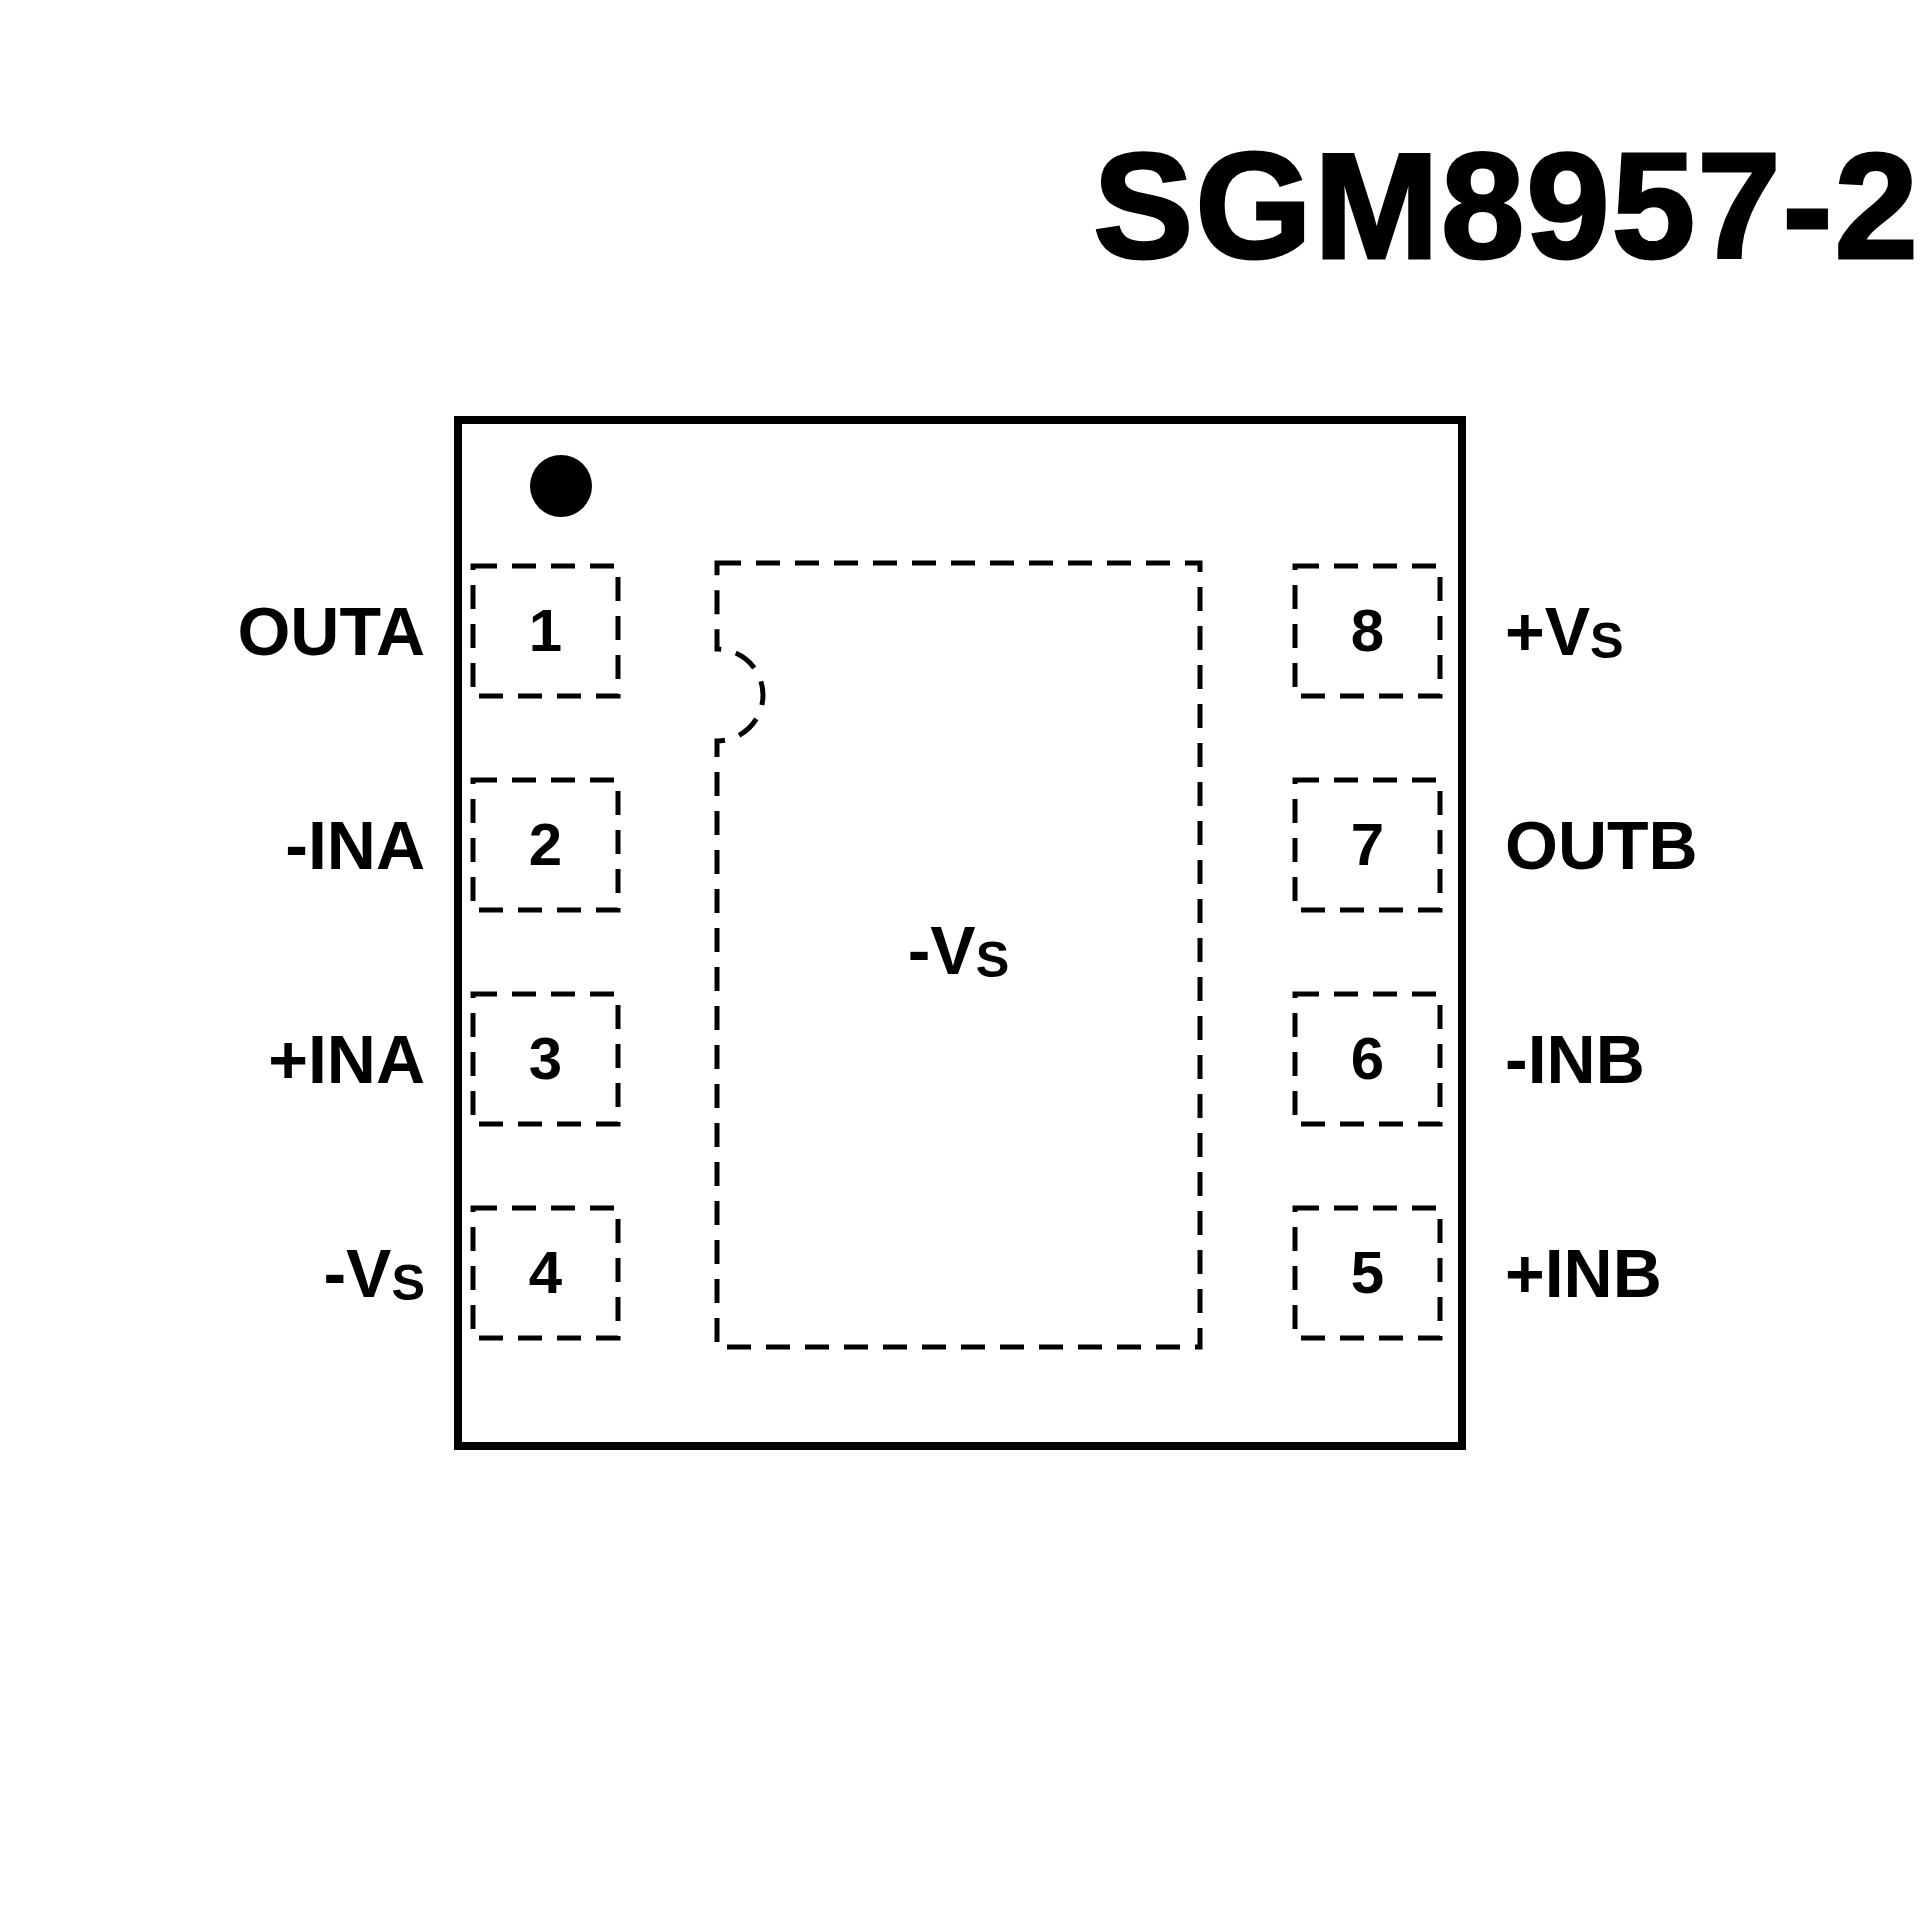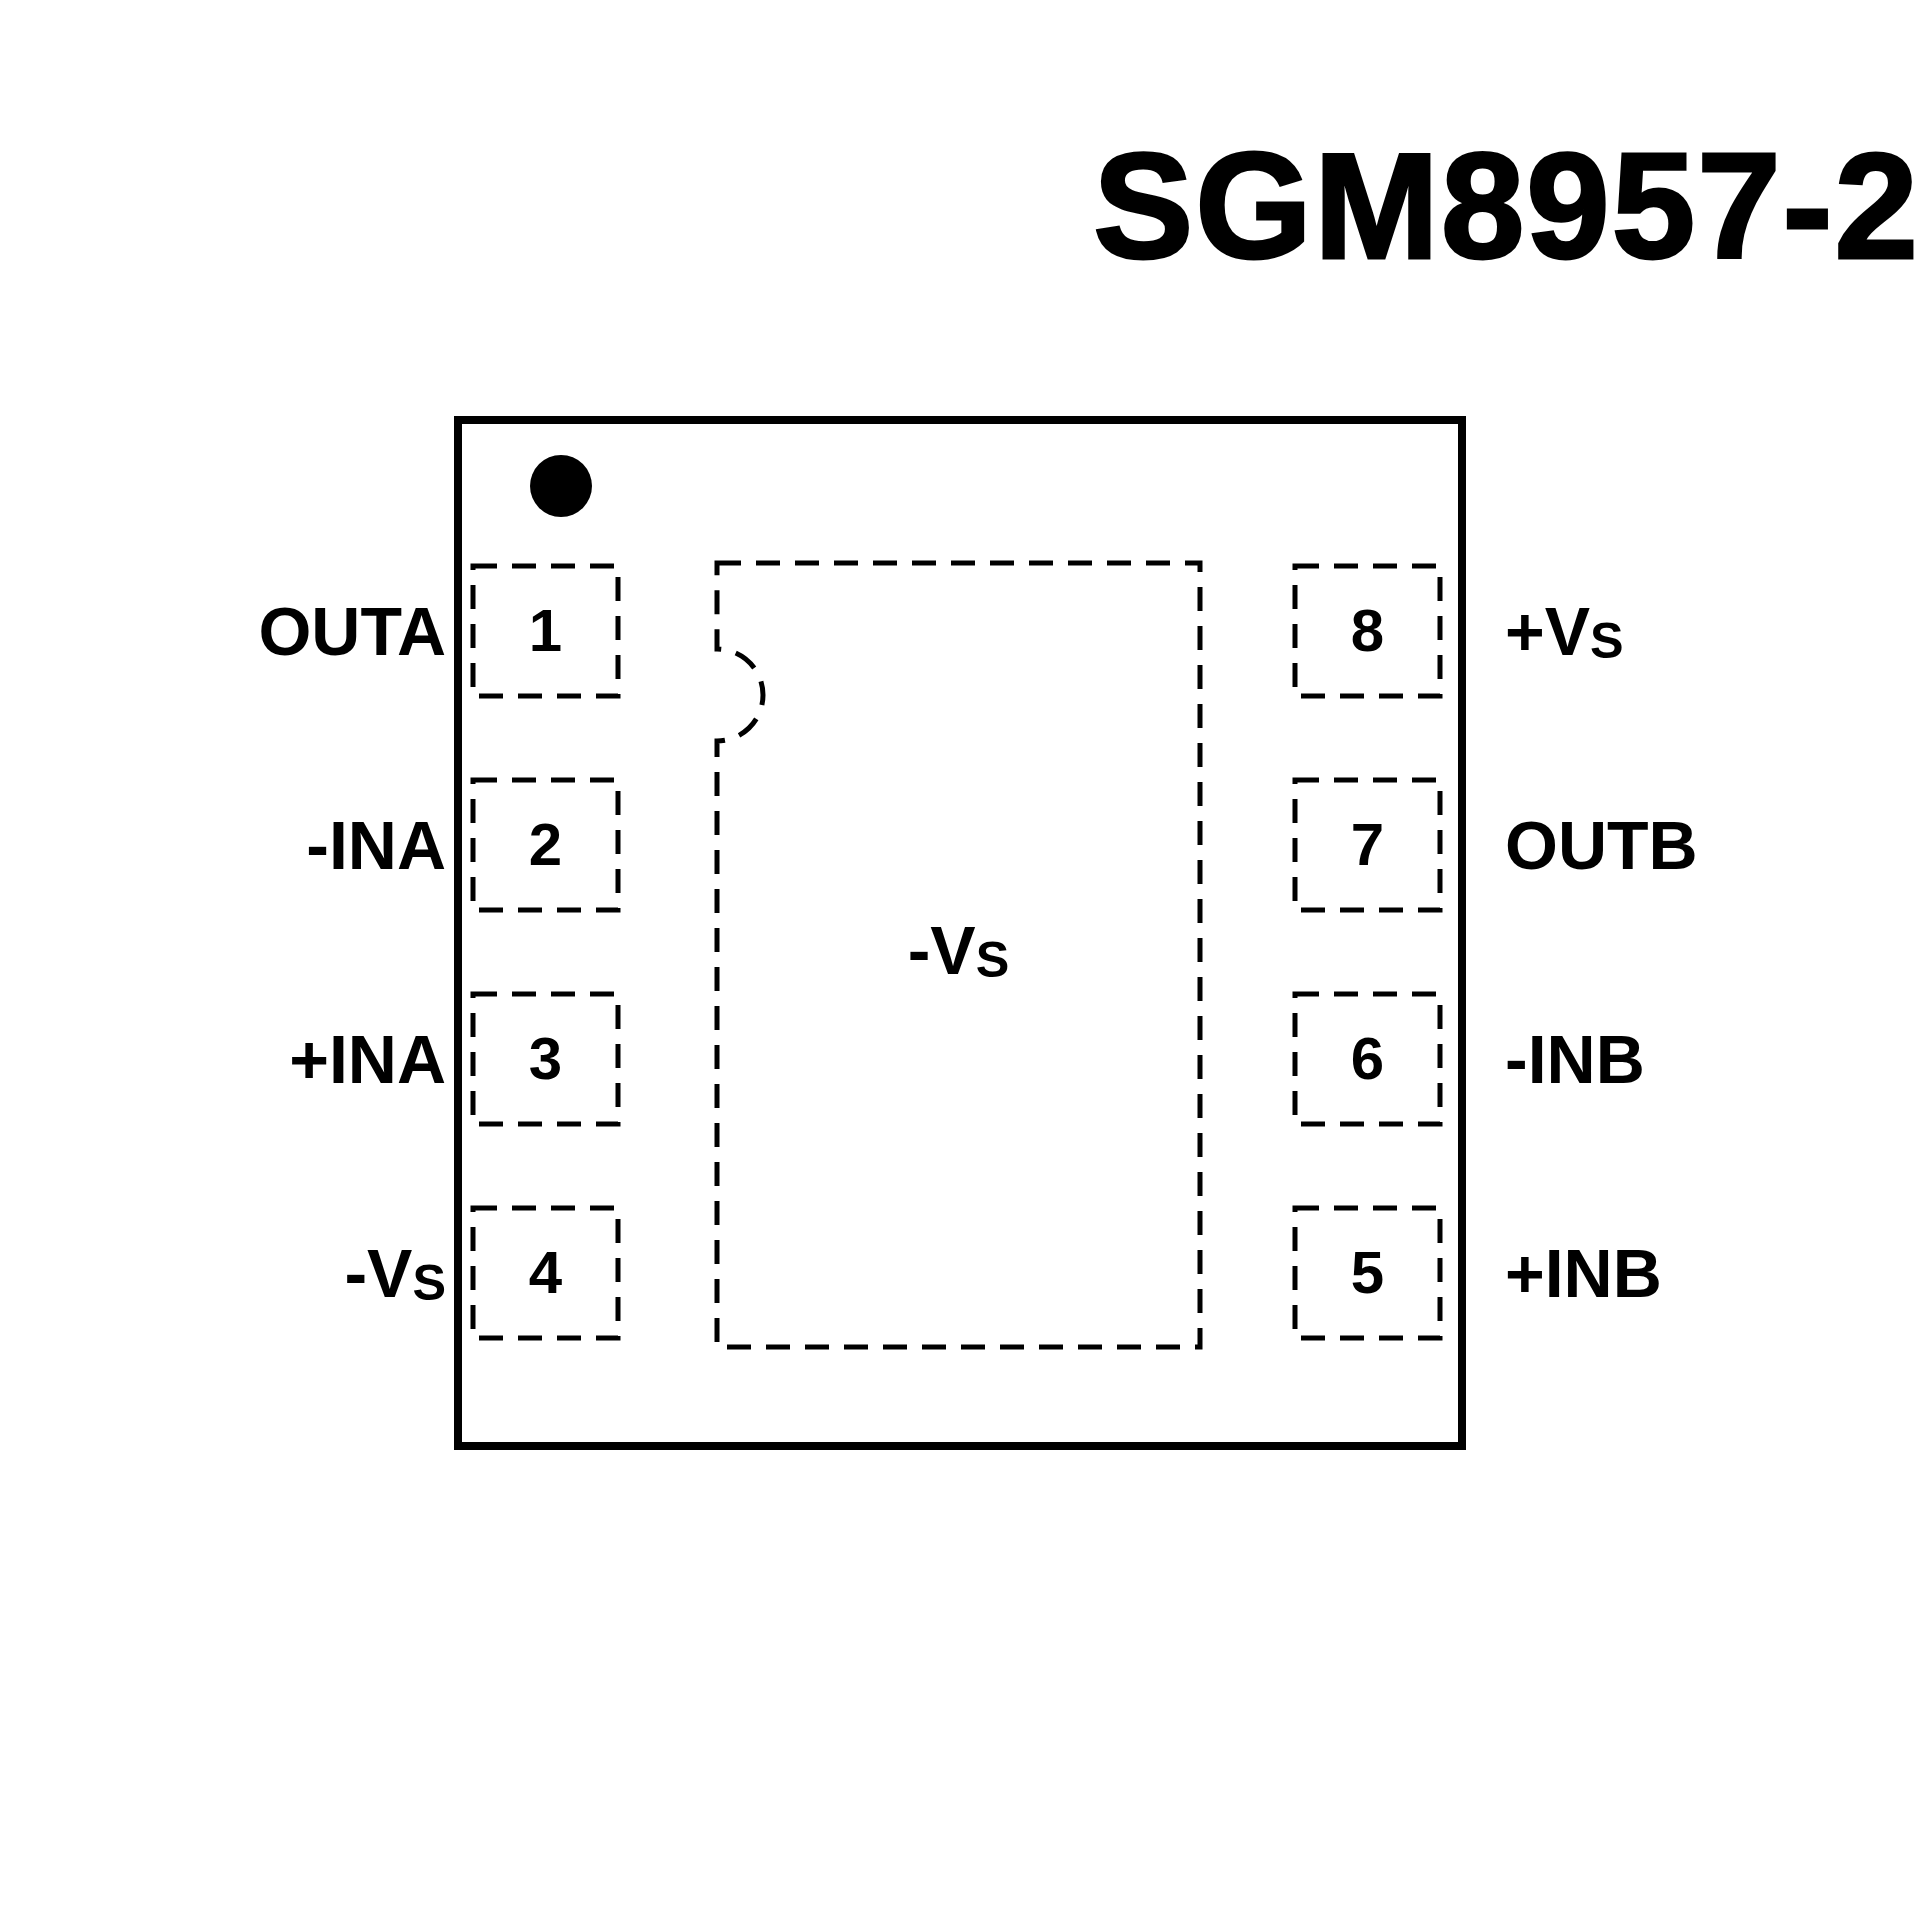--- a/index.html
+++ b/index.html
@@ -48,21 +48,21 @@
   .pin-num.right { left: 1295px; }
   .side-label {
     position: absolute;
     height: 96px;
     line-height: 96px;
     font-size: 68px;
     font-weight: bold;
     color: #000000;
     white-space: nowrap;
   }
-  .side-label.left  { left: 106px;  width: 340px; text-align: right; }
+  .side-label.left  { left: 85px;  width: 340px; text-align: right; }
   .side-label.right { left: 1505px; width: 420px; text-align: left; }
   .row-0 .pin-num, .pin-num.r0 { top: 566px; }
   .pin-num.r1 { top: 780px; }
   .pin-num.r2 { top: 994px; }
   .pin-num.r3 { top: 1208px; }
   .side-label.r0 { top: 583px; }
   .side-label.r1 { top: 797px; }
   .side-label.r2 { top: 1011px; }
   .side-label.r3 { top: 1225px; }
   .pad-label {

